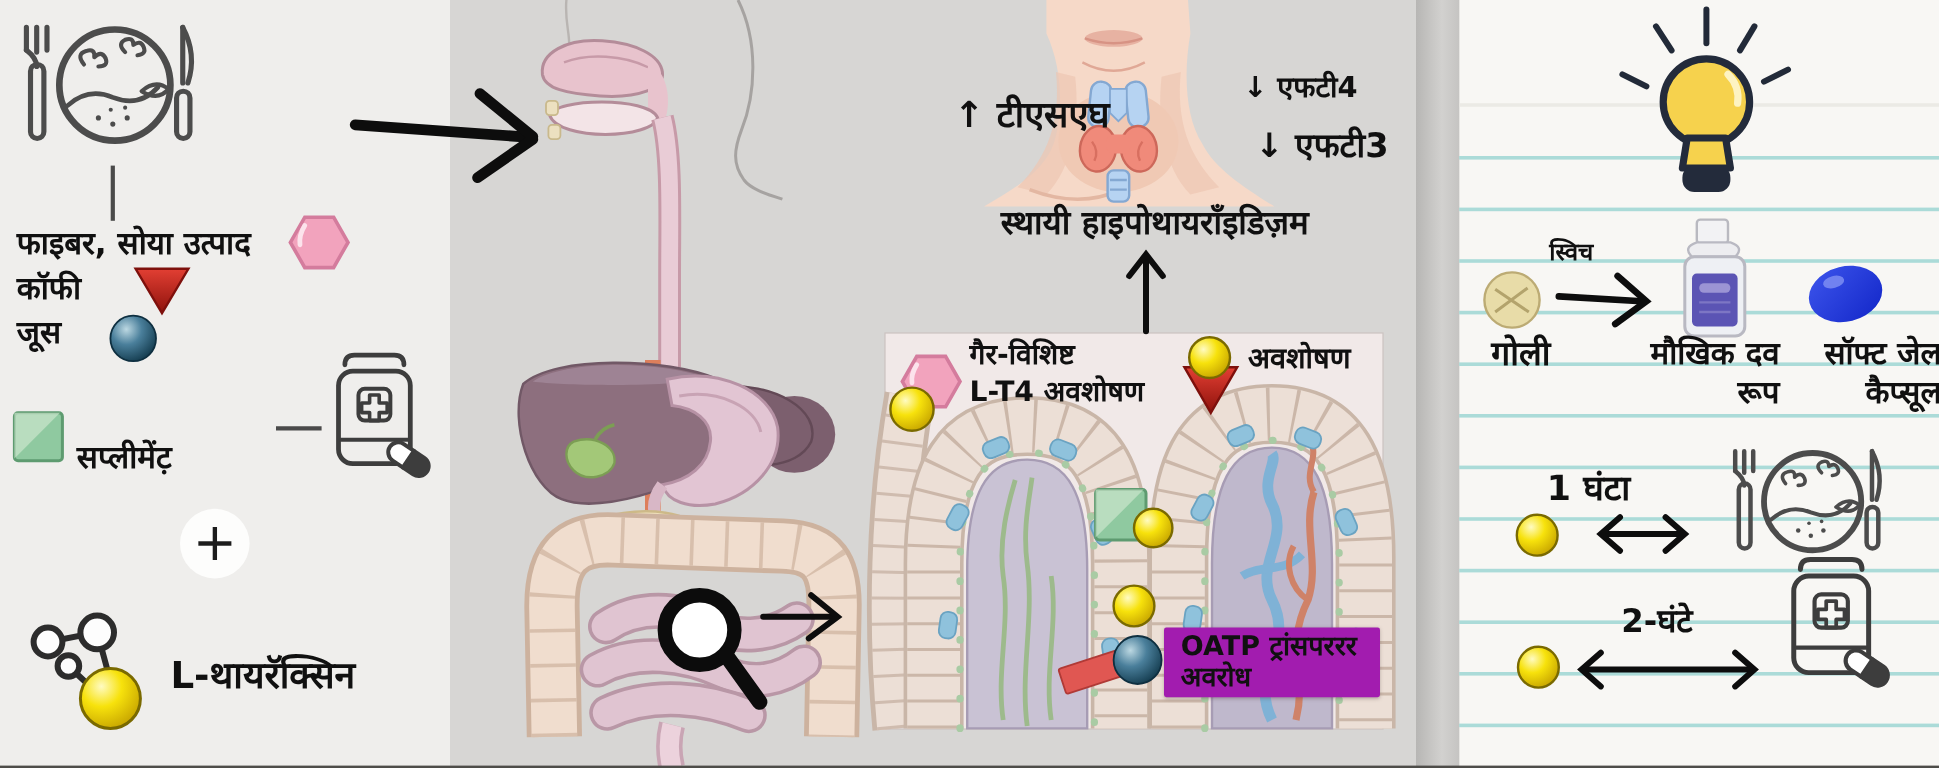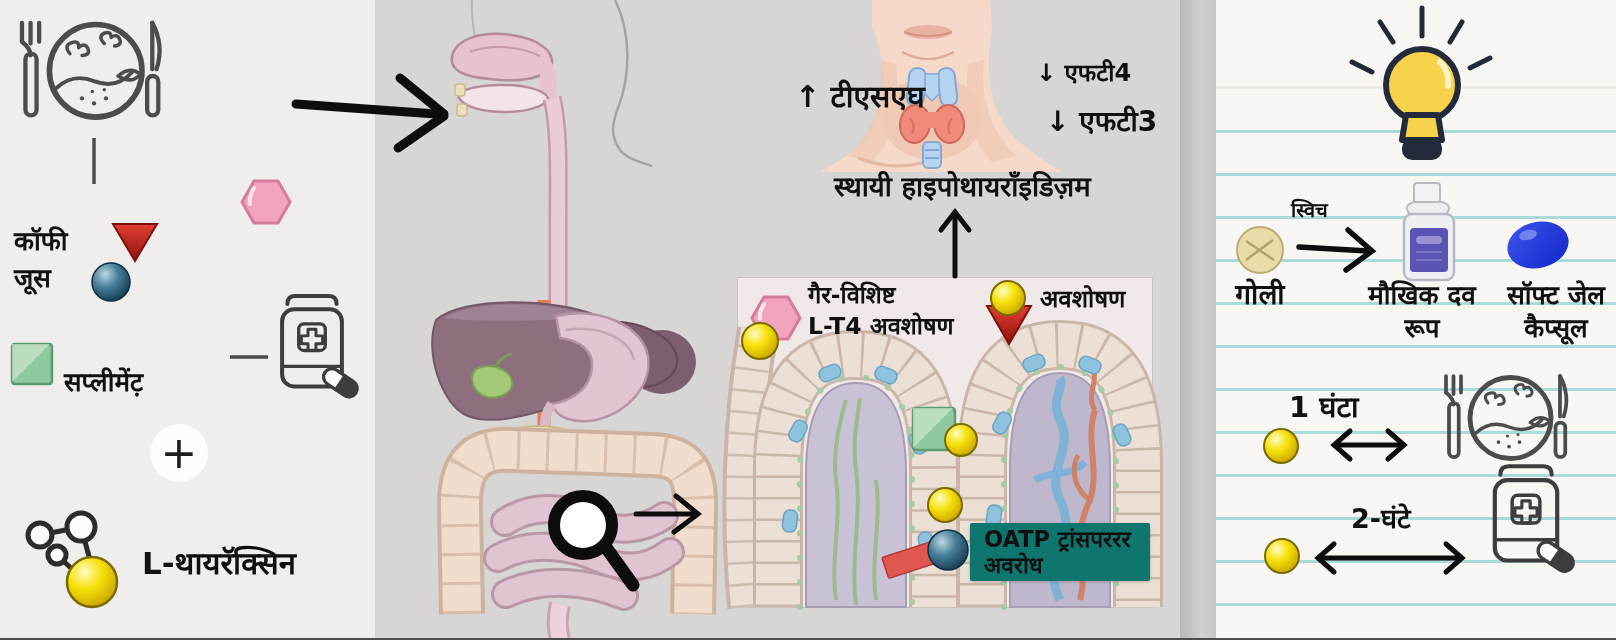--- a/index.html
+++ b/index.html
@@ -12,25 +12,25 @@
   .panel-paper{left:1216px;width:400px;background:#f8f7f4;}
   .rule{position:absolute;left:0;width:100%;height:3px;background:#9ed6d2;opacity:.85;}
   .rule-faint{background:#e9e7e2;}
   .inset{position:absolute;left:738px;top:278px;width:414px;height:329px;
          background:#f1e9e8;box-shadow:0 0 0 1px rgba(180,160,155,.35);}
   svg.art{position:absolute;left:0;top:0;pointer-events:none;}
   .t{position:absolute;font-weight:700;color:#101010;white-space:nowrap;line-height:1.15;}
   .plus-circle{position:absolute;left:150px;top:424px;width:58px;height:58px;border-radius:50%;
                background:#fdfdfc;display:flex;align-items:center;justify-content:center;}
   .plus-circle span{font-size:44px;font-weight:400;color:#1c1c1c;line-height:1;}
-  .oatp-box{position:absolute;left:970px;top:523px;width:180px;height:58px;background:#0f766e;
+  .oatp-box{position:absolute;left:970px;top:523px;width:180px;height:58px;background:#a21caf;
             box-shadow:0 1px 3px rgba(90,70,70,.35);border-radius:2px;}
   .oatp-box .txt{position:absolute;left:14px;top:3px;font-weight:700;font-size:22.5px;
                  line-height:26px;color:#101010;white-space:nowrap;}
-  .ctr{text-align:center;}
+  .ctr{text-align:right;}
   .bottom-line{position:absolute;left:0;bottom:0;width:100%;height:2px;background:#4e4d49;}
 </style>
 </head>
 <body>
 
 <div class="stage">
 
   <div class="panel panel-left"></div>
   <div class="panel panel-middle"></div>
   <div class="panel border-strip"></div>
@@ -304,20 +304,21 @@
     <use href="#icon-plate" x="1434" y="370" width="150" height="105"></use>
     <circle cx="1282" cy="556" r="17" fill="url(#gy)" stroke="#7a6a00" stroke-width="2"></circle>
     <g stroke="#0d0d0d" stroke-width="5" fill="none" stroke-linecap="round">
       <path d="M1320,558 H1458"></path>
         <path d="M1334,544 L1318,558 L1334,572"></path>
         <path d="M1446,544 L1462,558 L1446,572"></path>
     </g>
     <use href="#icon-pillbottle" x="1474" y="462" width="104" height="118"></use>
   </svg>
 
+  <div class="t" style="left:14px;top:190px;font-size:26px">फाइबर, सोया उत्पाद</div>
   <div class="t" style="left:14px;top:227px;font-size:26px">कॉफी</div>
   <div class="t" style="left:14px;top:264px;font-size:26px">जूस</div>
   <div class="t" style="left:64px;top:368px;font-size:26px">सप्लीमेंट़</div>
   <div class="plus-circle">
     <span>+</span>
   </div>
   <div class="t" style="left:142px;top:546px;font-size:31px">L-थायरॅक्सिन</div>
 
   <div class="t" style="left:795px;top:80px;font-size:30px">↑ टीएसएघ</div>
   <div class="t" style="left:1036px;top:60px;font-size:24px">↓ एफटी4</div>

